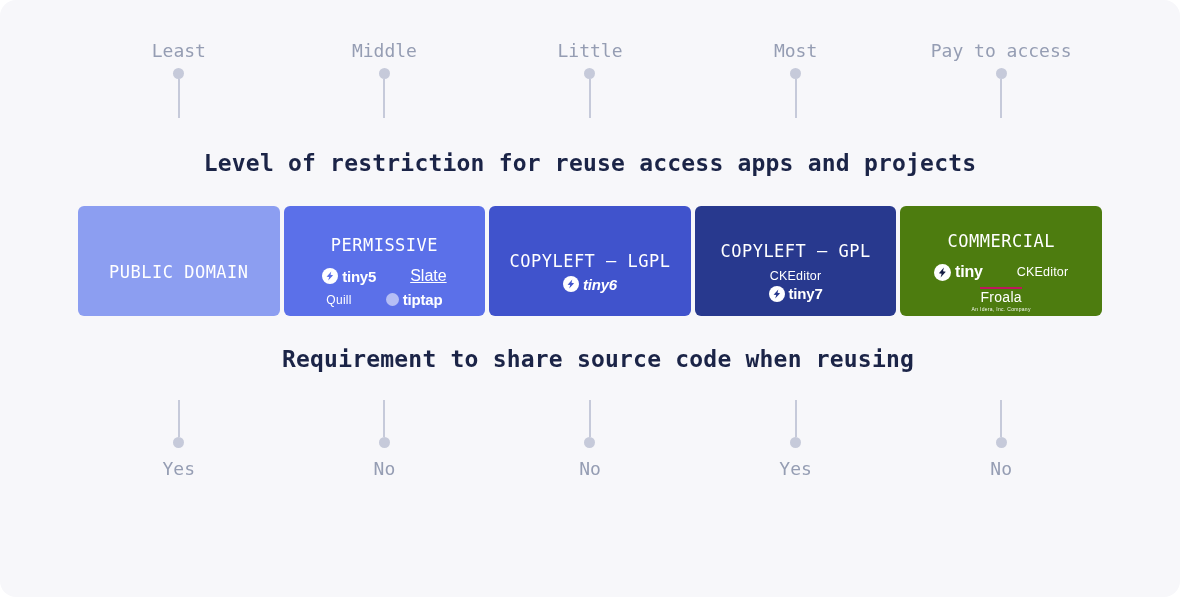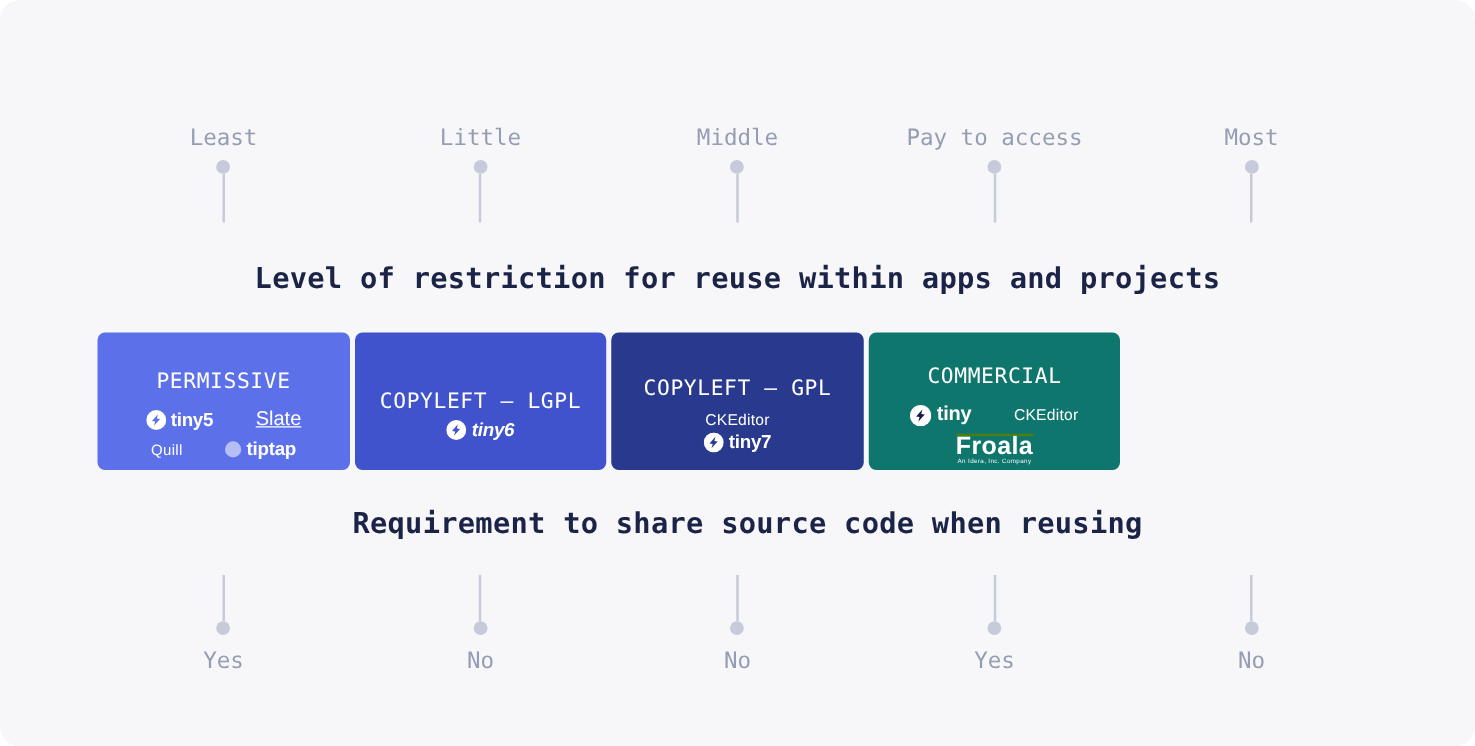--- a/index.html
+++ b/index.html
@@ -4,21 +4,21 @@
 <style>
   html, body { margin: 0; padding: 0; background: #ffffff; }
   * { box-sizing: border-box; }
 
   .panel {
     width: 1180px; height: 597px;
     background: var(--panel-bg, #f7f7fa);
     border-radius: 16px;
     position: relative;
     font-family: "DejaVu Sans Mono", monospace;
-    padding-top: 98px;
+    padding-top: 38px;
     overflow: hidden;
   }
 
   .grid {
     display: grid;
     grid-template-columns: repeat(5, 1fr);
     gap: 4px;
     padding: 0 78px;
   }
   .grid > * { display: flex; justify-content: center; }
@@ -84,36 +84,36 @@
   .quill-text { font-size: 12px; font-weight: 400; letter-spacing: 0.3px; }
   .cke-text { font-size: 12.5px; font-weight: 400; letter-spacing: 0.2px; }
   .tiny-icon { flex: 0 0 auto; }
   .tiptap-icon {
     width: 13px; height: 13px; border-radius: 50%;
     background: rgba(255,255,255,0.55); display: inline-block;
   }
 
   .froala { display: inline-flex; flex-direction: column; align-items: center; }
   .froala-text {
-    font-size: 20px; font-weight: bold; letter-spacing: 0.3px;
-    border-top: 2px solid #4d7c0f; padding-top: 1px; line-height: 15px;
+    font-size: 14px; font-weight: normal; letter-spacing: 0.3px;
+    border-top: 2px solid #be185d; padding-top: 1px; line-height: 15px;
   }
   .froala-tagline { font-size: 5px; letter-spacing: 0.3px; opacity: 0.95; margin-top: 1px; }
 </style>
 </head>
 <body>
 
 <div class="panel">
 
   <div class="grid top-labels">
     <div class="axis-label">Least</div>
+    <div class="axis-label">Middle</div>
     <div class="axis-label">Little</div>
-    <div class="axis-label">Middle</div>
+    <div class="axis-label">Most</div>
     <div class="axis-label">Pay to access</div>
-    <div class="axis-label">Most</div>
   </div>
 
   <div class="grid pins">
     <div class="pin">
         <span class="dot"></span>
         <span class="stem"></span>
       </div>
     <div class="pin">
         <span class="dot"></span>
         <span class="stem"></span>
@@ -125,24 +125,27 @@
     <div class="pin">
         <span class="dot"></span>
         <span class="stem"></span>
       </div>
     <div class="pin">
         <span class="dot"></span>
         <span class="stem"></span>
       </div>
   </div>
 
-  <h2 class="heading">Level of restriction for reuse within apps and projects</h2>
+  <h2 class="heading">Level of restriction for reuse access apps and projects</h2>
 
   <div class="grid cards">
 
+    <div class="card card-public-domain" style="background: rgb(140, 158, 241);">
+      <div class="card-title">PUBLIC DOMAIN</div>
+    </div>
 
     <div class="card card-permissive" style="background: rgb(91, 112, 233);">
       <div class="card-title">PERMISSIVE</div>
       <div class="logo-rows">
         <div class="logo-row">
           <span class="brand">
             <svg class="tiny-icon" viewBox="0 0 16 16" width="16" height="16">
                 <circle cx="8" cy="8" r="8" fill="#ffffff"></circle>
                 <path d="M9.3 3.4 4.6 8.7l2.6.4-1 3.5 4.9-5.4-2.6-.4z" fill="#5b70e9"></path>
               </svg>
@@ -186,21 +189,21 @@
             <svg class="tiny-icon" viewBox="0 0 16 16" width="16" height="16">
                 <circle cx="8" cy="8" r="8" fill="#ffffff"></circle>
                 <path d="M9.3 3.4 4.6 8.7l2.6.4-1 3.5 4.9-5.4-2.6-.4z" fill="#28398e"></path>
               </svg>
             <span class="brand-text bold">tiny7</span>
           </span>
         </div>
       </div>
     </div>
 
-    <div class="card card-commercial" style="background: #0f766e;">
+    <div class="card card-commercial" style="background: #4d7c0f;">
       <div class="card-title">COMMERCIAL</div>
       <div class="logo-rows">
         <div class="logo-row">
           <span class="brand tiny-large">
             <svg class="tiny-icon" viewBox="0 0 16 16" width="17" height="17">
                 <circle cx="8" cy="8" r="8" fill="#ffffff"></circle>
                 <path d="M9.3 3.4 4.6 8.7l2.6.4-1 3.5 4.9-5.4-2.6-.4z" fill="#161d45"></path>
               </svg>
             <span class="brand-text bold">tiny</span>
           </span>

